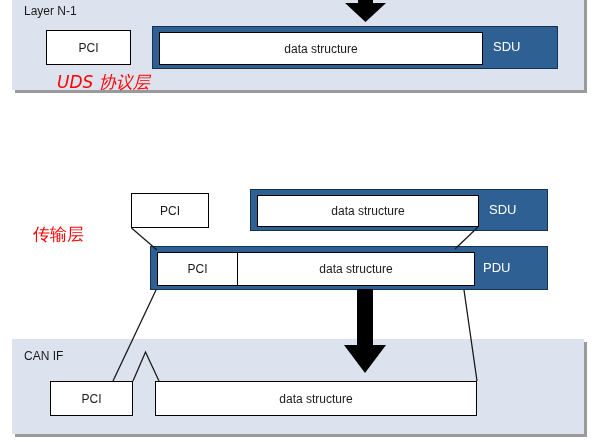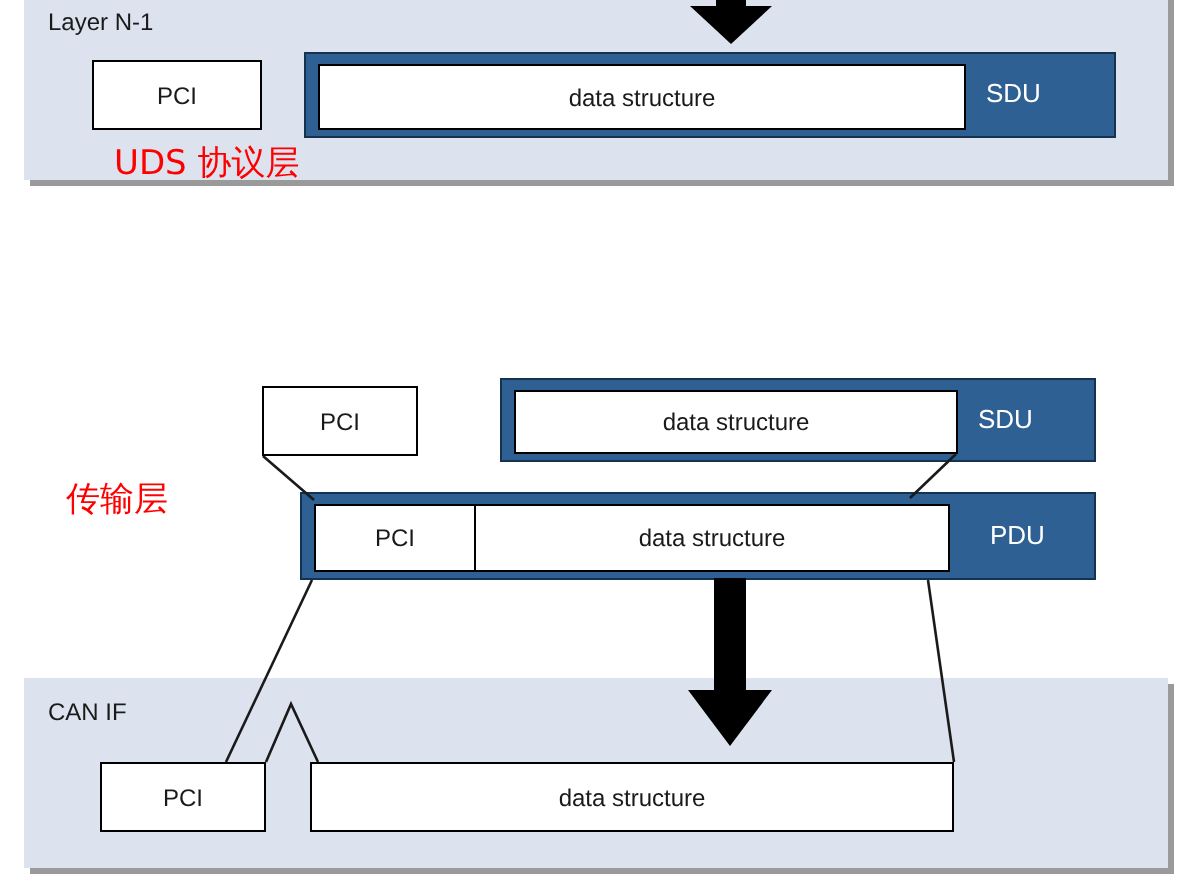--- a/index.html
+++ b/index.html
@@ -113,24 +113,24 @@
     <span>PCI</span>
   </div>
 
   <div class="bluebox" style="left:152px; top:26px; width:406px; height:43px;">
     <div class="inner" style="left:6px; top:5px; width:324px; height:33px; justify-content:center;">
       <span>data structure</span>
     </div>
     <div class="blue-label" style="left:340px; top:9px;">SDU</div>
   </div>
 
-  <div class="cn-label" style="left:57px; top:72px;">UDS 协议层</div>
+  <div class="cn-label" style="left:57px; top:72px;font-style:italic;">UDS 协议层</div>
 
 
-  <div class="cn-label" style="left:33px; top:240px;">传输层</div>
+  <div class="cn-label" style="left:33px; top:224px;">传输层</div>
 
   <div class="wbox" style="left:131px; top:193px; width:78px; height:35px;">
     <span>PCI</span>
   </div>
 
   <div class="bluebox" style="left:250px; top:189px; width:298px; height:42px;">
     <div class="inner" style="left:6px; top:5px; width:222px; height:32px; justify-content:center;">
       <span>data structure</span>
     </div>
     <div class="blue-label" style="left:238px; top:9px;">SDU</div>
@@ -138,21 +138,21 @@
 
   <div class="bluebox" style="left:150px; top:246px; width:398px; height:44px;">
     <div class="inner" style="left:6px; top:5px; width:318px; height:34px;">
       <div class="seg div" style="width:80px;">
         <span>PCI</span>
       </div>
       <div class="seg" style="width:236px;">
         <span>data structure</span>
       </div>
     </div>
-    <div class="blue-label" style="left:332px; top:10px;margin-left:12px;">PDU</div>
+    <div class="blue-label" style="left:332px; top:10px;">PDU</div>
   </div>
 
   <div class="panel" style="left:12px; top:339px; width:572px; height:95px;">
     <div class="panel-title" style="top:10px;">CAN IF</div>
   </div>
 
   <div class="wbox" style="left:50px; top:381px; width:83px; height:35px;">
     <span>PCI</span>
   </div>
 

